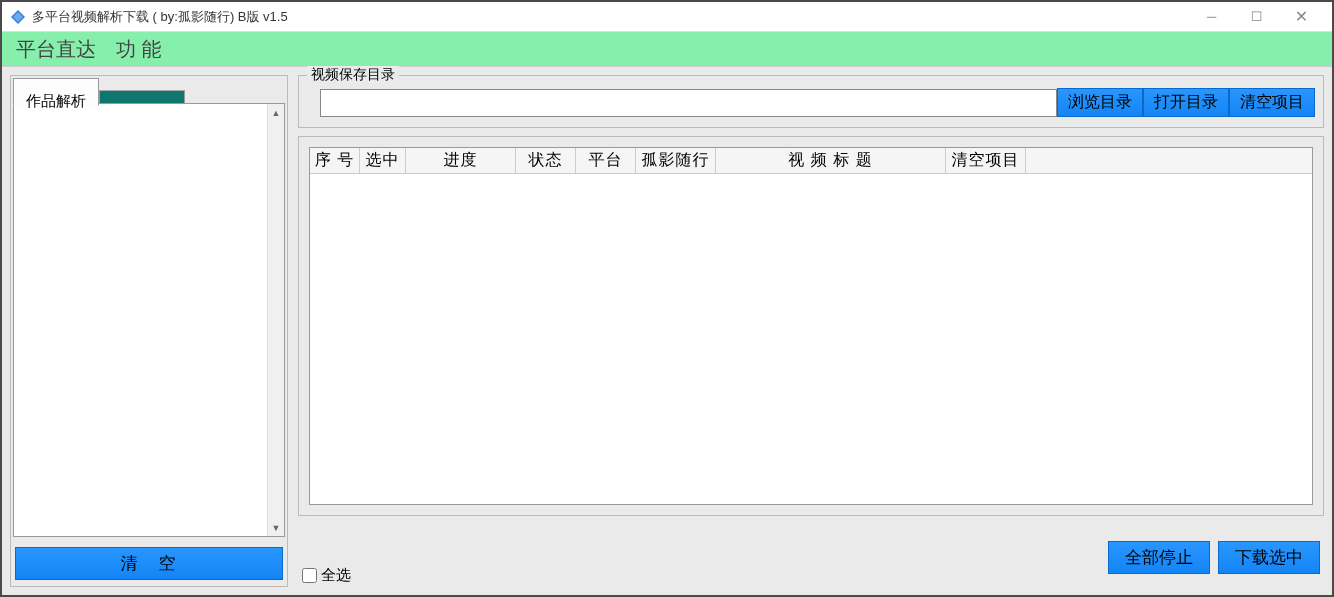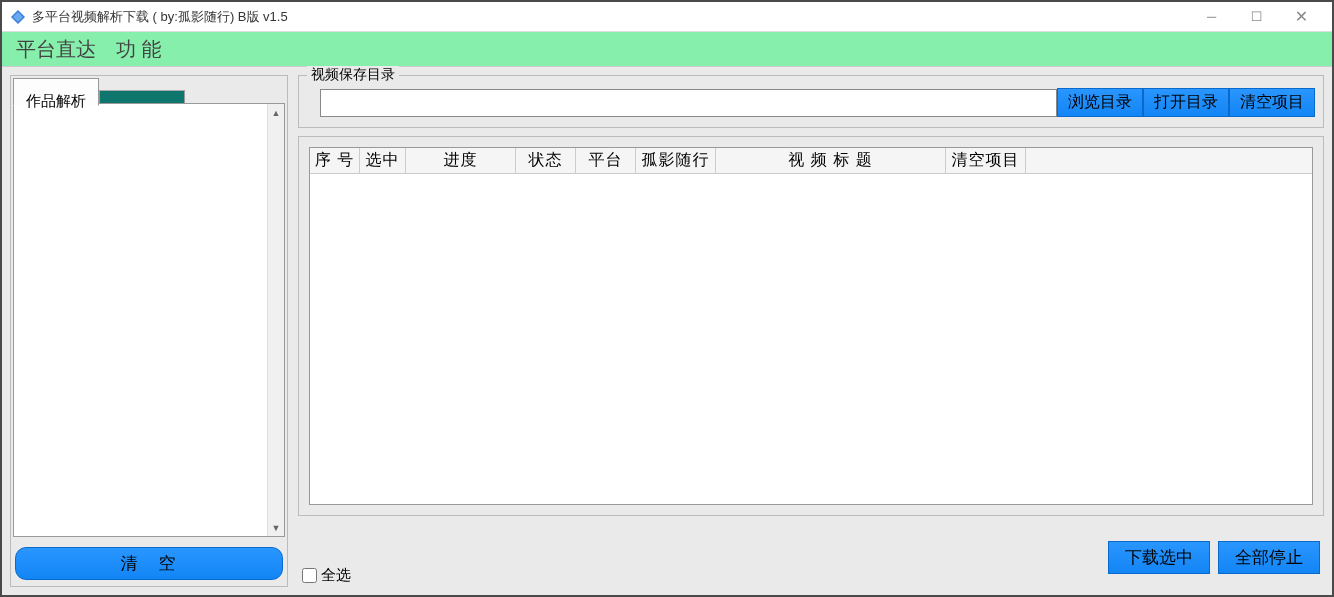--- a/index.html
+++ b/index.html
@@ -170,21 +170,20 @@
       font-family: inherit;
       white-space: nowrap;
     }
     .btn-blue.small {
       font-size: 16px;
       padding: 3px 10px;
     }
     .left-buttons .btn-blue {
       flex: 1;
       letter-spacing: 2px;
-      border-radius: 11px;
     }
     .right-panel {
       flex: 1;
       display: flex;
       flex-direction: column;
       gap: 8px;
     }
     .dir-group {
       border: 1px solid #bbb;
       padding: 4px 8px 10px 8px;
@@ -345,21 +344,21 @@
           <div class="table-body"></div>
         </div>
       </div>
 
       <div class="bottom-row">
         <label class="checkbox-wrap">
           <input type="checkbox" style="">
           <span>全选</span>
         </label>
         <div class="spacer"></div>
+        <button class="btn-blue">全部停止</button>
         <button class="btn-blue">下载选中</button>
-        <button class="btn-blue">全部停止</button>
       </div>
 
     </div>
 
   </div>
 
 </div>
 
 </body></html>

